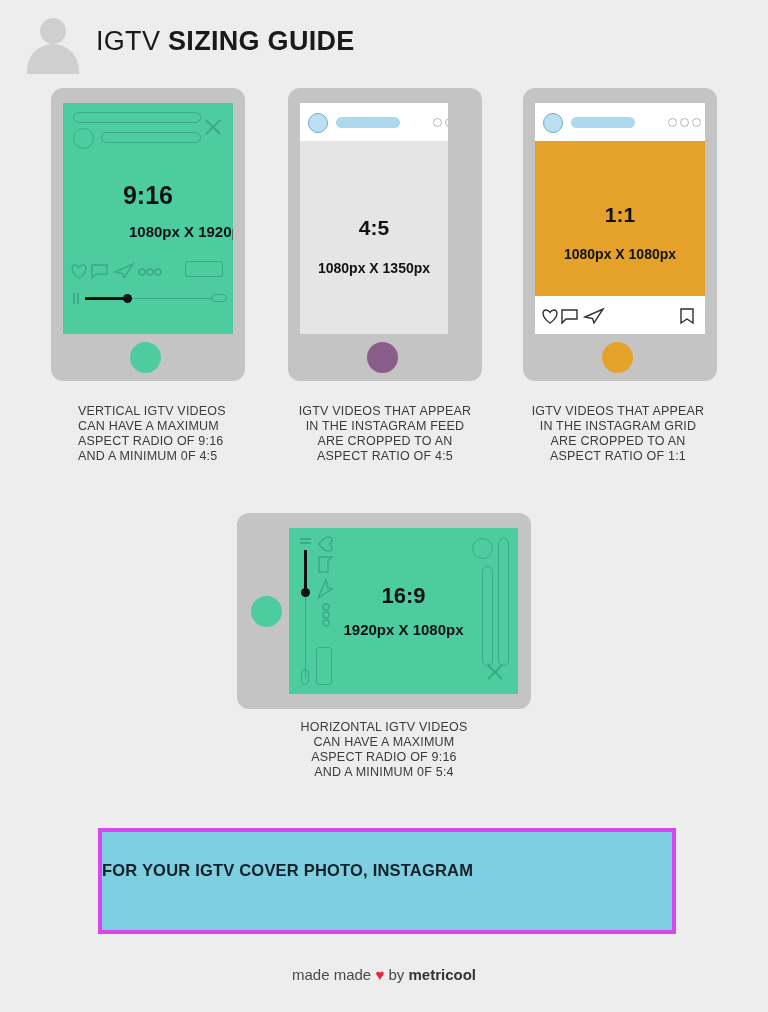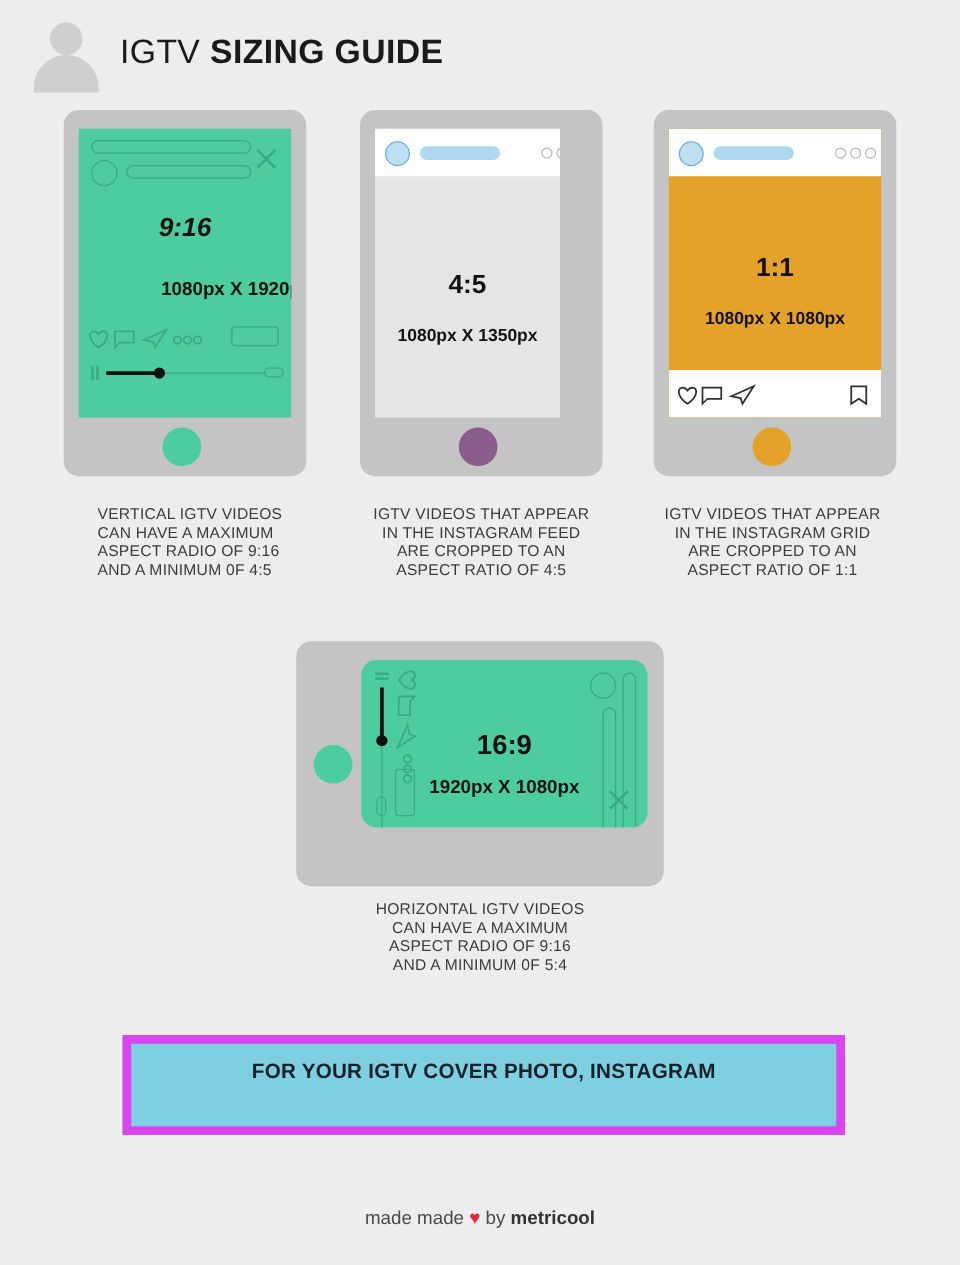--- a/index.html
+++ b/index.html
@@ -73,23 +73,23 @@
 
   
   .caption {
     position: absolute; text-align: center; color: #3b3b3b;
     font-size: 12.5px; line-height: 15px; letter-spacing: 0.2px;
   }
   .caption.left { text-align: left; }
 
   
   .callout {
-    position: absolute; left: 98px; top: 828px; width: 578px; height: 80px;
-    background: #7ecfe0; border: 7px solid #d946ef;
-    display: flex; align-items: center; justify-content: center;
+    position: absolute; left: 98px; top: 828px; width: 578px; height: 106px;
+    background: #7ecfe0; border: 4px solid #d946ef;
+    display: flex; align-items: center; 
   }
   .callout p {
     text-align: center; font-weight: 700; font-size: 16.5px;
     line-height: 21px; color: #14202a; letter-spacing: 0.2px;
   }
 
   
   .footer {
     position: absolute; left: 0; top: 966px; width: 768px;
     text-align: center; font-size: 15px; color: #4a4a4a;
@@ -125,21 +125,21 @@
   </div>
 
   <div class="phone" style="left:51px; top:88px; width:194px; height:293px;">
     <div class="screen" style="left:12px; top:15px; width:170px; height:231px; background:#4dcca0;">
 
       <div class="ol pill" style="left:10px; top:9px; width:128px; height:11px;"></div>
       <div class="ol circ" style="left:10px; top:25px; width:21px; height:21px;"></div>
       <div class="ol pill" style="left:38px; top:29px; width:100px; height:11px;"></div>
       <div class="xicon" style="left:140px; top:13px; width:20px; height:20px;"></div>
 
-      <div class="ratio-label" style="top:68px; font-size:21px;font-style:italic;">9:16</div>
+      <div class="ratio-label" style="top:78px; font-size:25px;">9:16</div>
       <div class="dim-label" style="top:120px; font-size:15px;margin-left:41px;">1080px X 1920px</div>
 
       <svg width="170" height="24" style="position:absolute; left:0; top:155px;">
         <path class="stg" d="M16 20 C7 14,8 7,12 7 C14.4 7,16 9.4,16 9.4 C16 9.4,17.6 7,20 7 C24 7,25 14,16 20 Z"></path>
         <path class="stg" d="M29 7 h15 v9 h-11 l-4 4 v-4 h0 z"></path>
         <path class="stg" d="M52 14 L70 6 L61 20 L59.5 15.5 Z"></path>
         <circle class="stg" cx="79" cy="14" r="3"></circle>
         <circle class="stg" cx="87" cy="14" r="3"></circle>
         <circle class="stg" cx="95" cy="14" r="3"></circle>
       </svg>
@@ -207,21 +207,21 @@
     </div>
     <div class="home-btn" style="left:79px; top:254px; width:31px; height:31px; background:#e5a22a;"></div>
   </div>
 
   <div class="caption" style="left:518px; top:404px; width:200px; white-space:pre-line;">IGTV VIDEOS THAT APPEAR
 IN THE INSTAGRAM GRID
 ARE CROPPED TO AN
 ASPECT RATIO OF 1:1</div>
 
   <div class="phone" style="left:237px; top:513px; width:294px; height:196px;">
-    <div class="screen" style="left:52px; top:15px; width:229px; height:134px; background:#4dcca0;border-radius:12px;">
+    <div class="screen" style="left:52px; top:15px; width:229px; height:166px; background:#4dcca0;">
 
       <div class="ol pill" style="right:9px; top:10px; width:11px; height:128px;"></div>
       <div class="ol circ" style="right:25px; top:10px; width:21px; height:21px;"></div>
       <div class="ol pill" style="right:25px; top:38px; width:11px; height:100px;"></div>
       <div class="xicon" style="right:13px; bottom:13px; width:20px; height:20px;"></div>
 
       <div class="ratio-label" style="top:55px; font-size:22px;">16:9</div>
       <div class="dim-label" style="top:93px; font-size:15px;">1920px X 1080px</div>
 
       <svg width="30" height="166" style="position:absolute; left:26px; top:0;">

